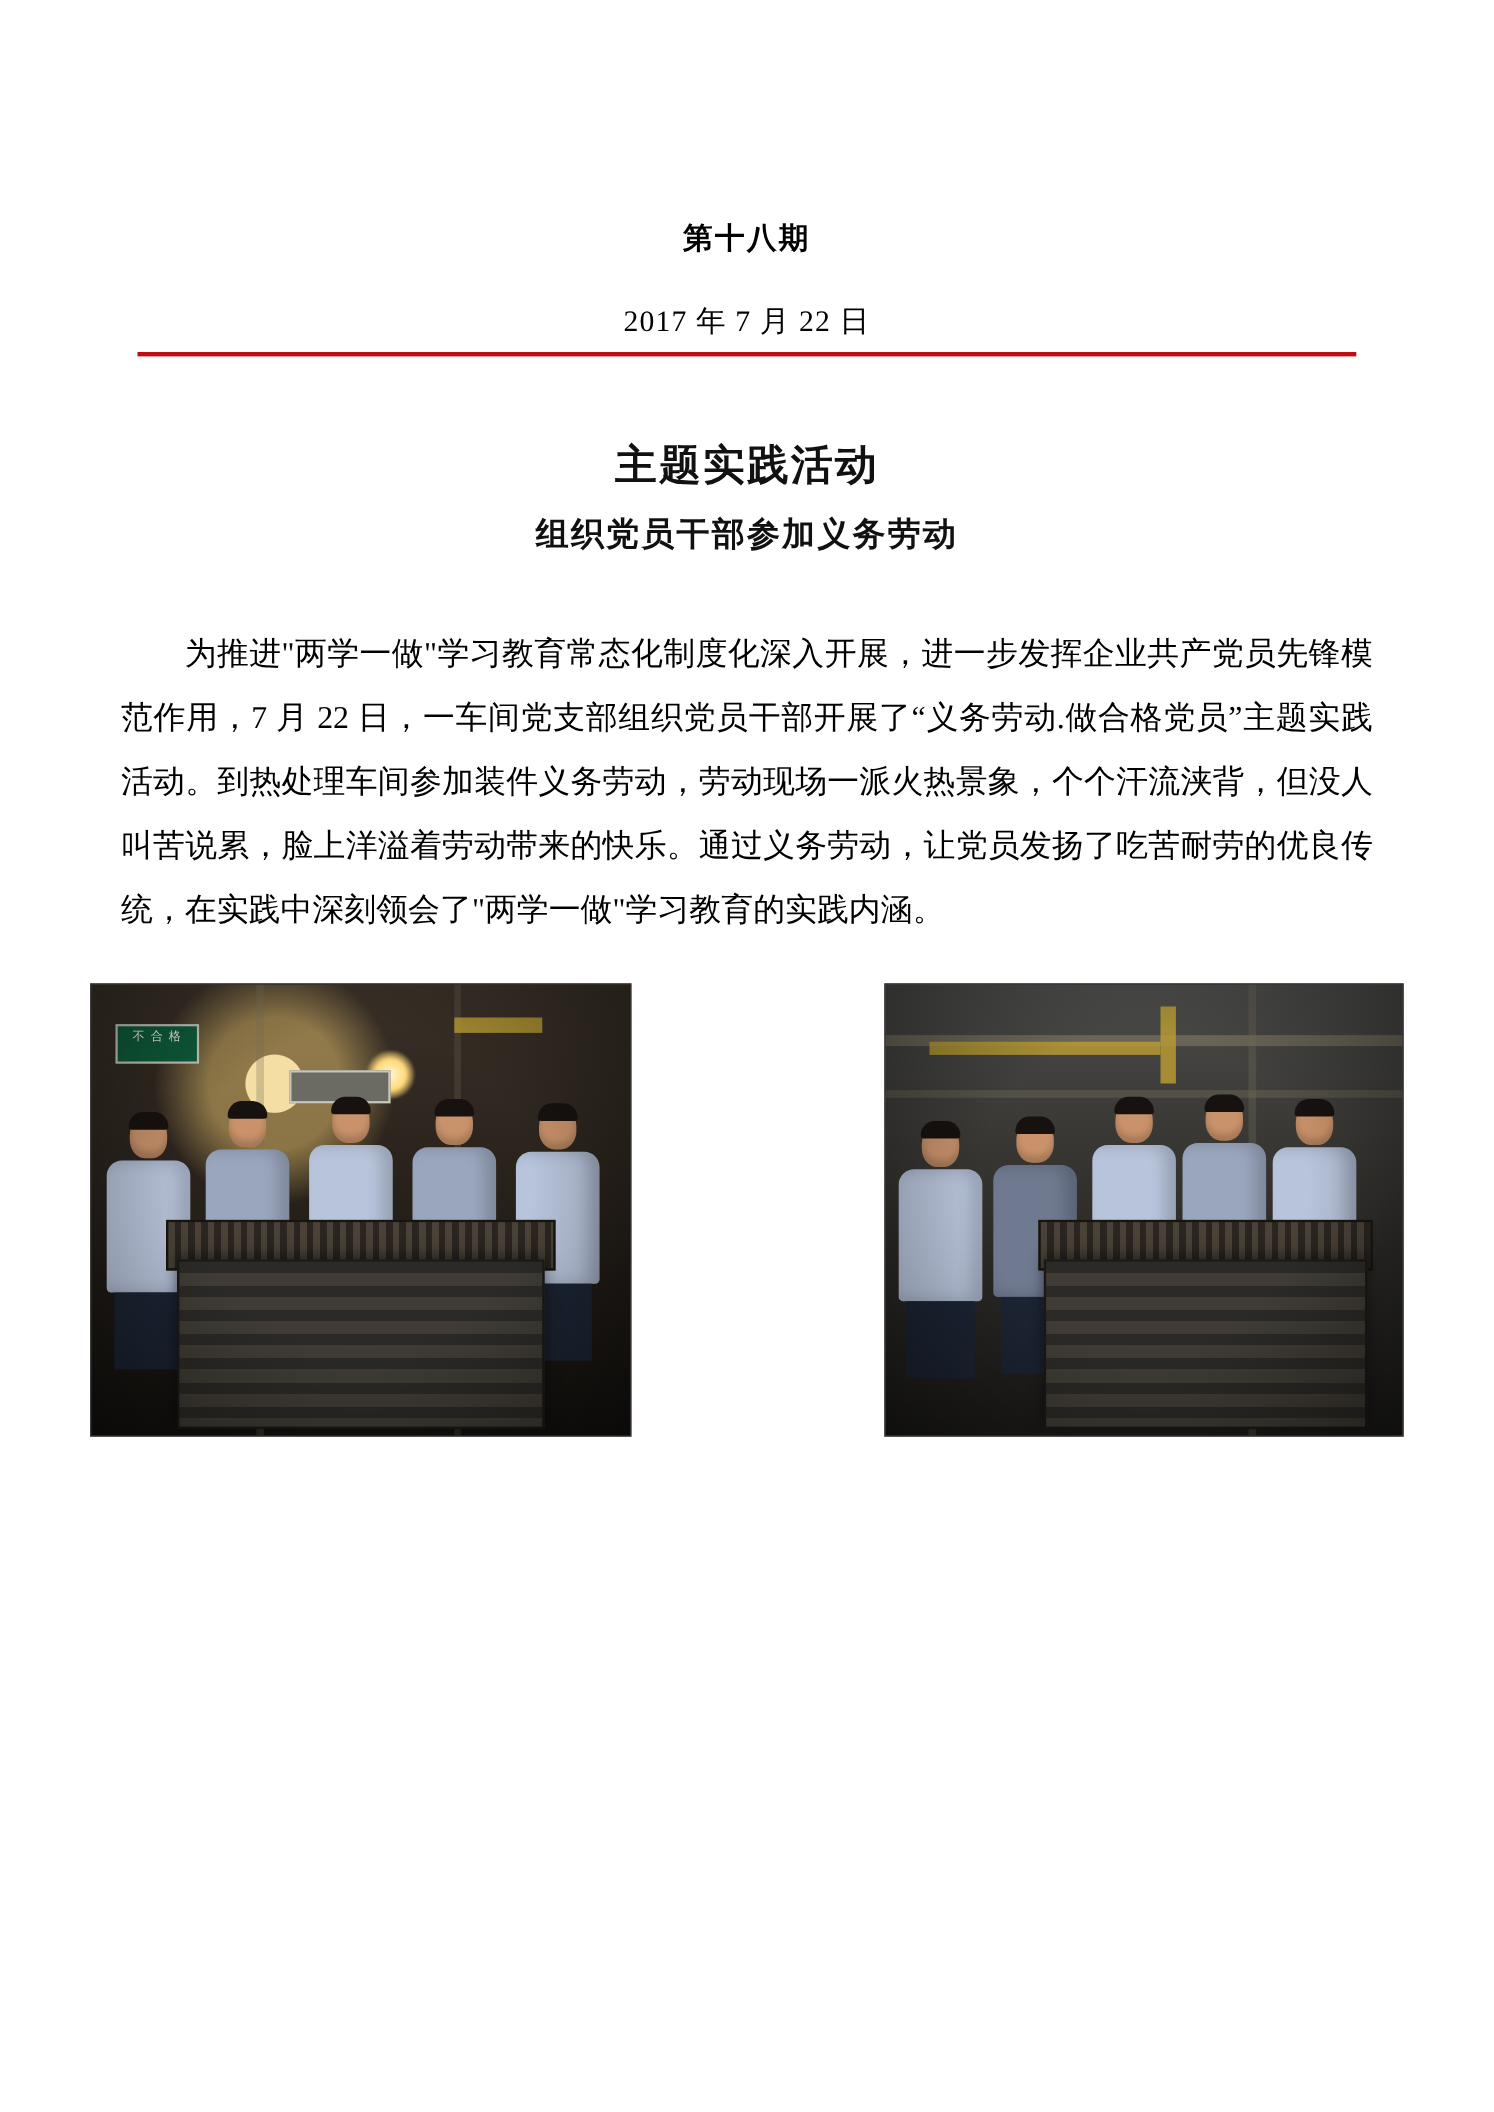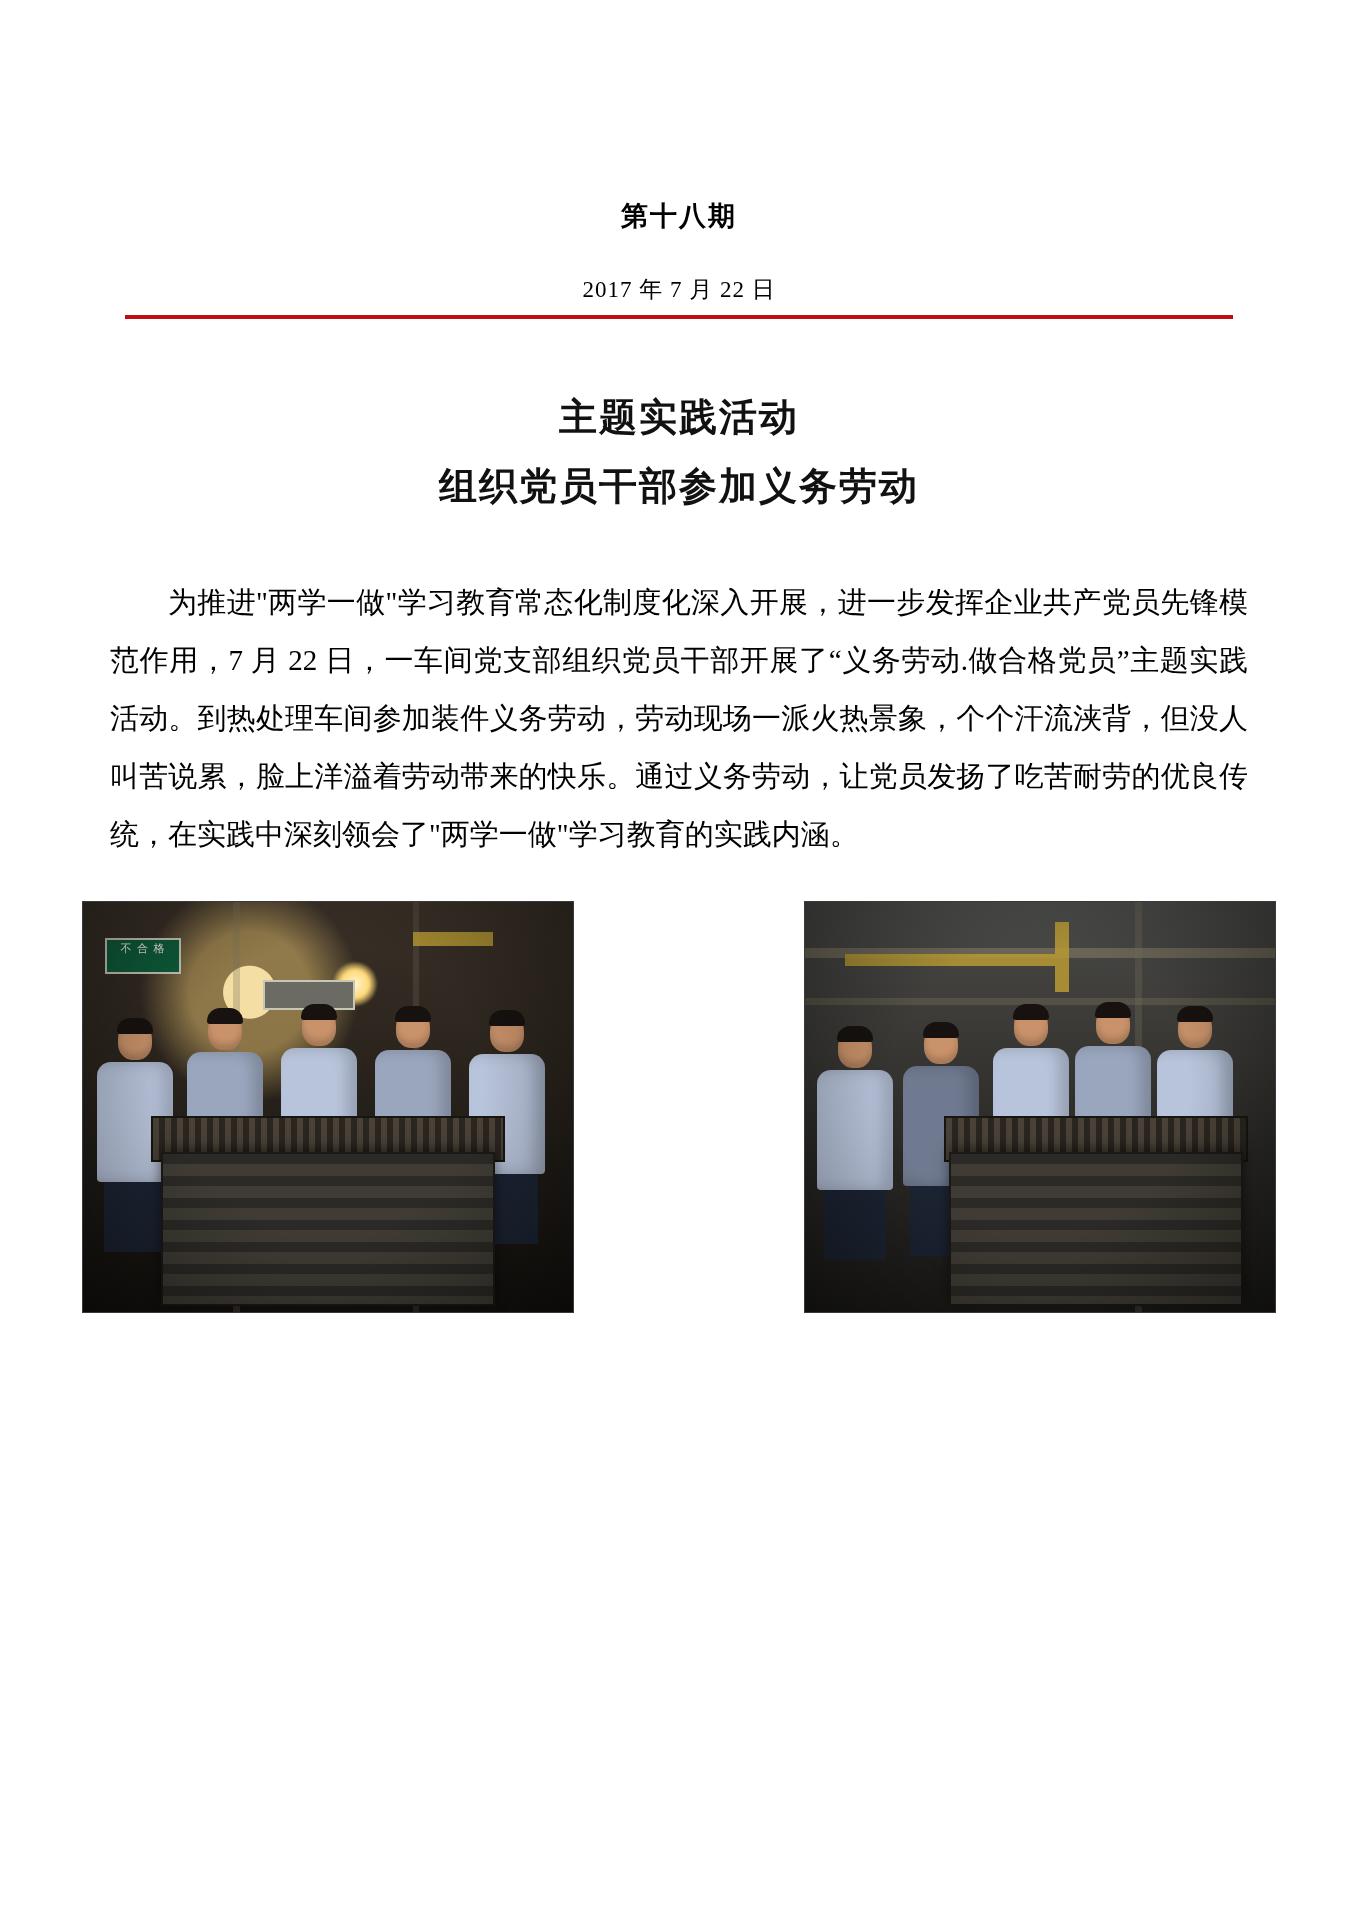--- a/index.html
+++ b/index.html
@@ -58,21 +58,21 @@
     font-size: 26px;
     font-weight: bold;
     padding: 0 40px;
   }
   .info-org {
     letter-spacing: 1px;
   }
   .info-date {
     font-family: "Liberation Serif", serif;
     font-weight: normal;
-    font-size: 23px;
+    font-size: 27px;
     letter-spacing: 1px;
     text-align: center;
   }
   .red-rule {
     margin: 10px 45px 0 45px;
     height: 4px;
     background: #c00d12;
   }
 
   
@@ -82,21 +82,21 @@
     font-family: "DejaVu Sans", "Liberation Sans", sans-serif;
     font-weight: bold;
     color: #111;
   }
   .headline-l1 {
     font-size: 38px;
     letter-spacing: 2px;
     line-height: 1.5;
   }
   .headline-l2 {
-    font-size: 38px;
+    font-size: 30px;
     letter-spacing: 2px;
     line-height: 1.5;
     margin-top: 12px;
   }
 
   
   .body-text {
     margin-top: 58px;
     padding: 0 30px;
     font-family: "Liberation Serif", "DejaVu Serif", serif;

